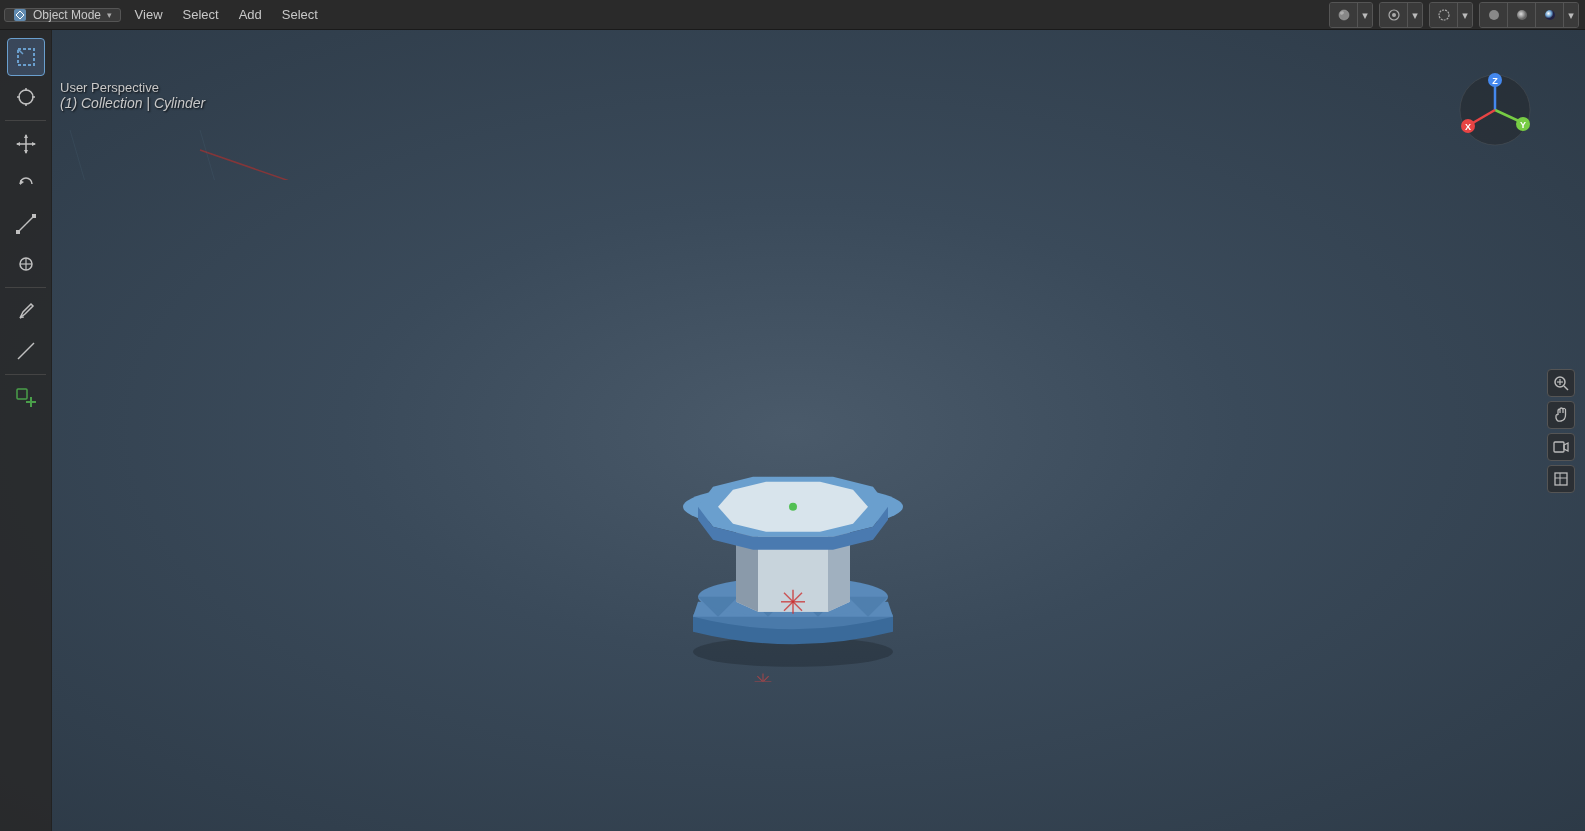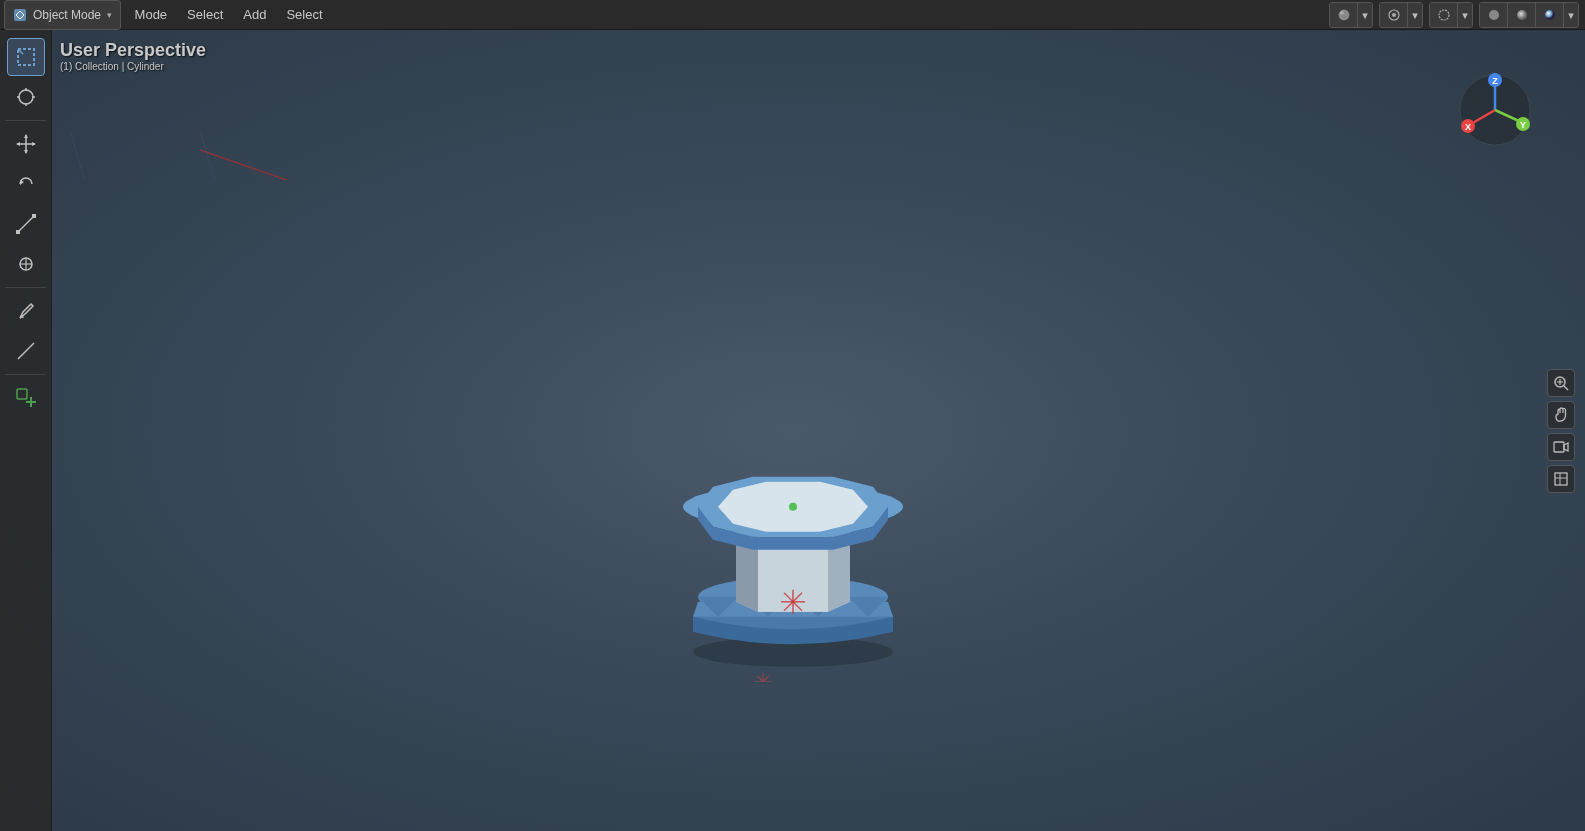--- a/index.html
+++ b/index.html
@@ -36,21 +36,21 @@
       gap: 4px;
     }
     .mode-selector {
       display: flex;
       align-items: center;
       background: #3a3a3a;
       border: 1px solid #555;
       border-radius: 3px;
       margin: 3px 4px;
       padding: 0 8px;
-      height: 30px;
+      height: 14px;
       cursor: pointer;
       font-size: 12px;
       color: #c8c8c8;
       gap: 6px;
     }
 
     
     #top-right-bar {
       position: absolute;
       top: 0; right: 0;
@@ -146,29 +146,31 @@
 
     
     #viewport-labels {
       position: absolute;
       top: 10px;
       left: 60px;
       z-index: 60;
       pointer-events: none;
     }
     #viewport-labels .perspective-label {
-      font-size: 18px;
-      font-weight: 700;
+      font-size: 13px;
+      font-weight: 400;
       color: #c8c8c8;
       text-shadow: 1px 1px 2px rgba(0,0,0,0.8);
+      margin-top: 40px;
     }
     #viewport-labels .collection-label {
-      font-size: 10px;
+      font-size: 14px;
       color: #c8c8c8;
       text-shadow: 1px 1px 2px rgba(0,0,0,0.8);
+      font-style: italic;
     }
 
     
     #right-viewport-toolbar {
       position: absolute;
       right: 10px;
       top: 50%;
       transform: translateY(-50%);
       display: flex;
       flex-direction: column;
@@ -215,21 +217,21 @@
 <div id="top-bar">
   <div class="mode-selector">
     <svg width="14" height="14" viewBox="0 0 14 14">
       <rect x="1" y="1" width="12" height="12" rx="2" fill="#6a9fce" opacity="0.8"></rect>
       <path d="M3 7 L7 3 L11 7 L7 11 Z" fill="none" stroke="#fff" stroke-width="1"></path>
     </svg>
     <span>Object Mode</span>
     <span style="font-size:9px;color:#aaa">▾</span>
   </div>
   <div class="top-bar-item">
-    <span>Mode</span>
+    <span>View</span>
   </div>
   <div class="top-bar-item">
     <span>Select</span>
   </div>
   <div class="top-bar-item">
     <span>Add</span>
   </div>
   <div class="top-bar-item">
     <span>Select</span>
   </div>

